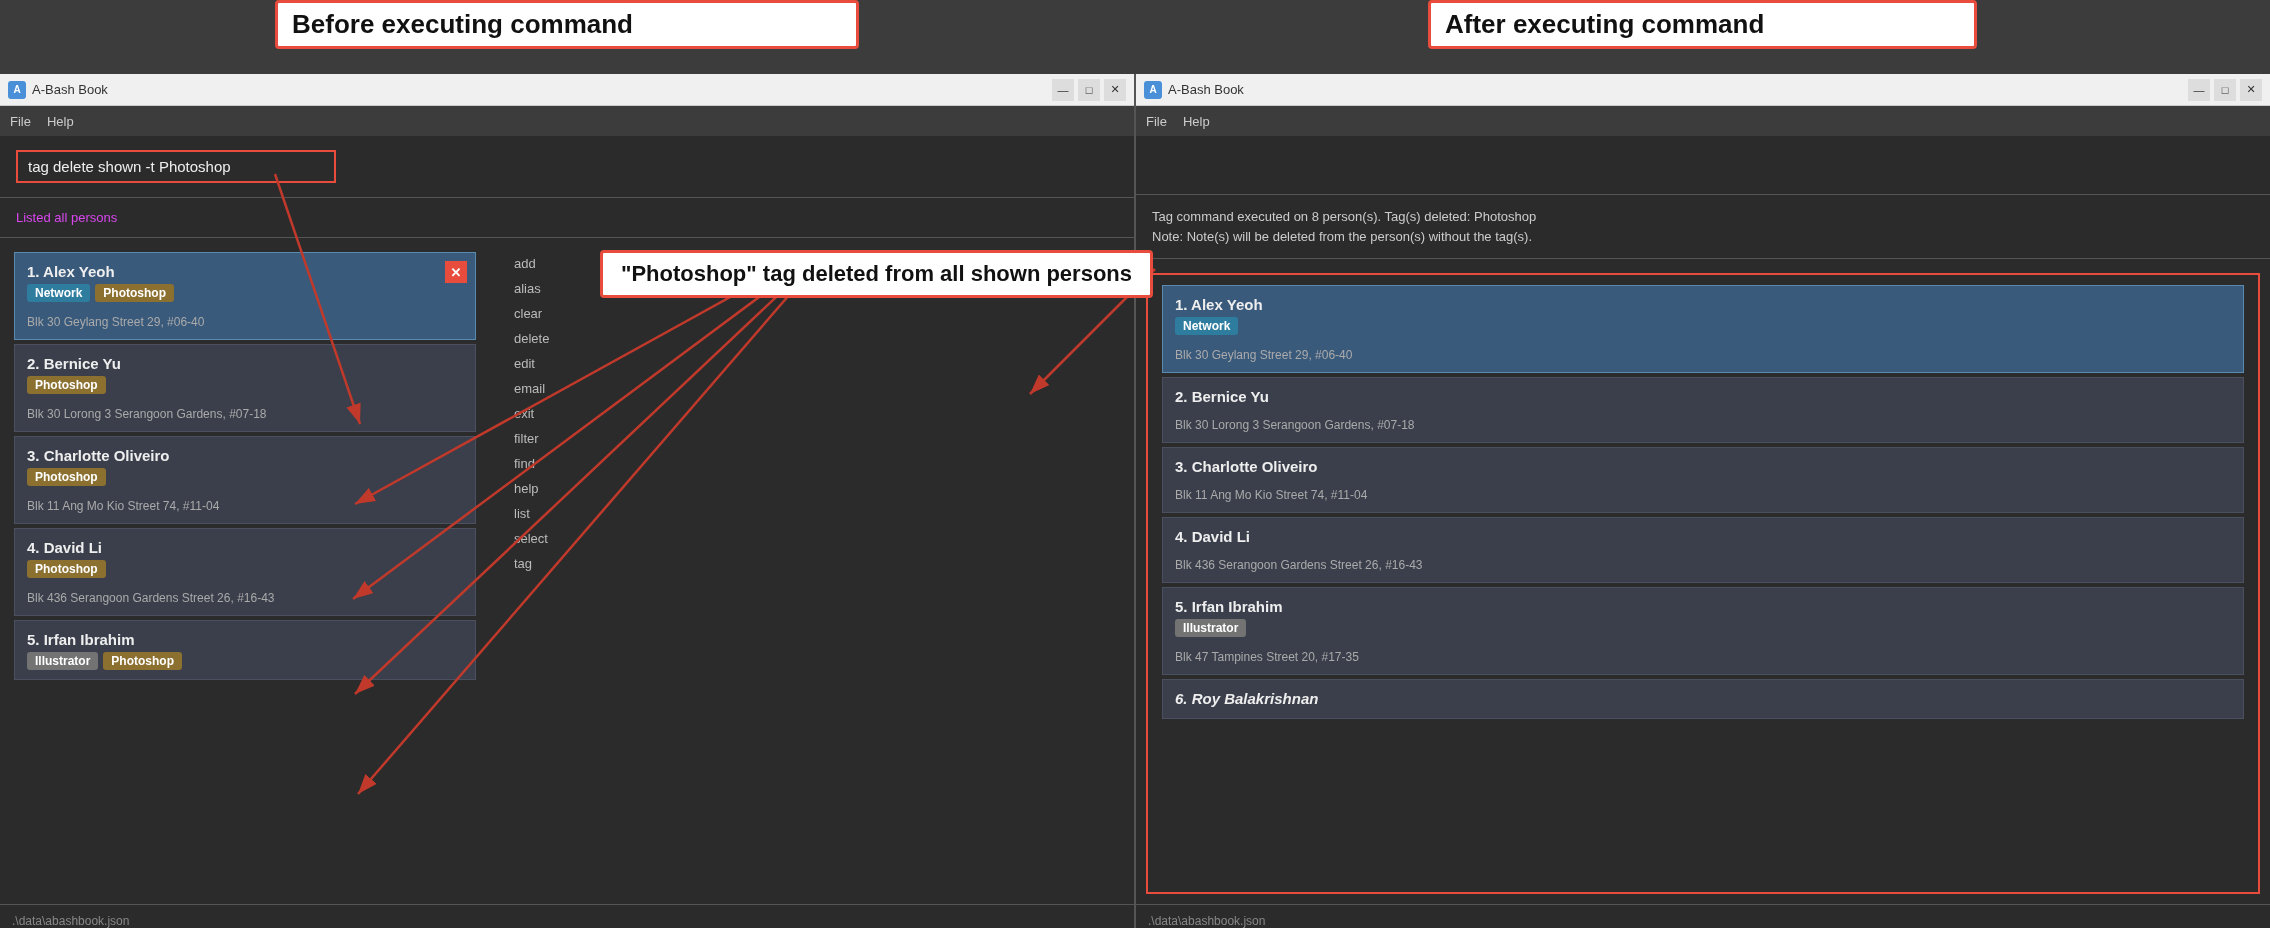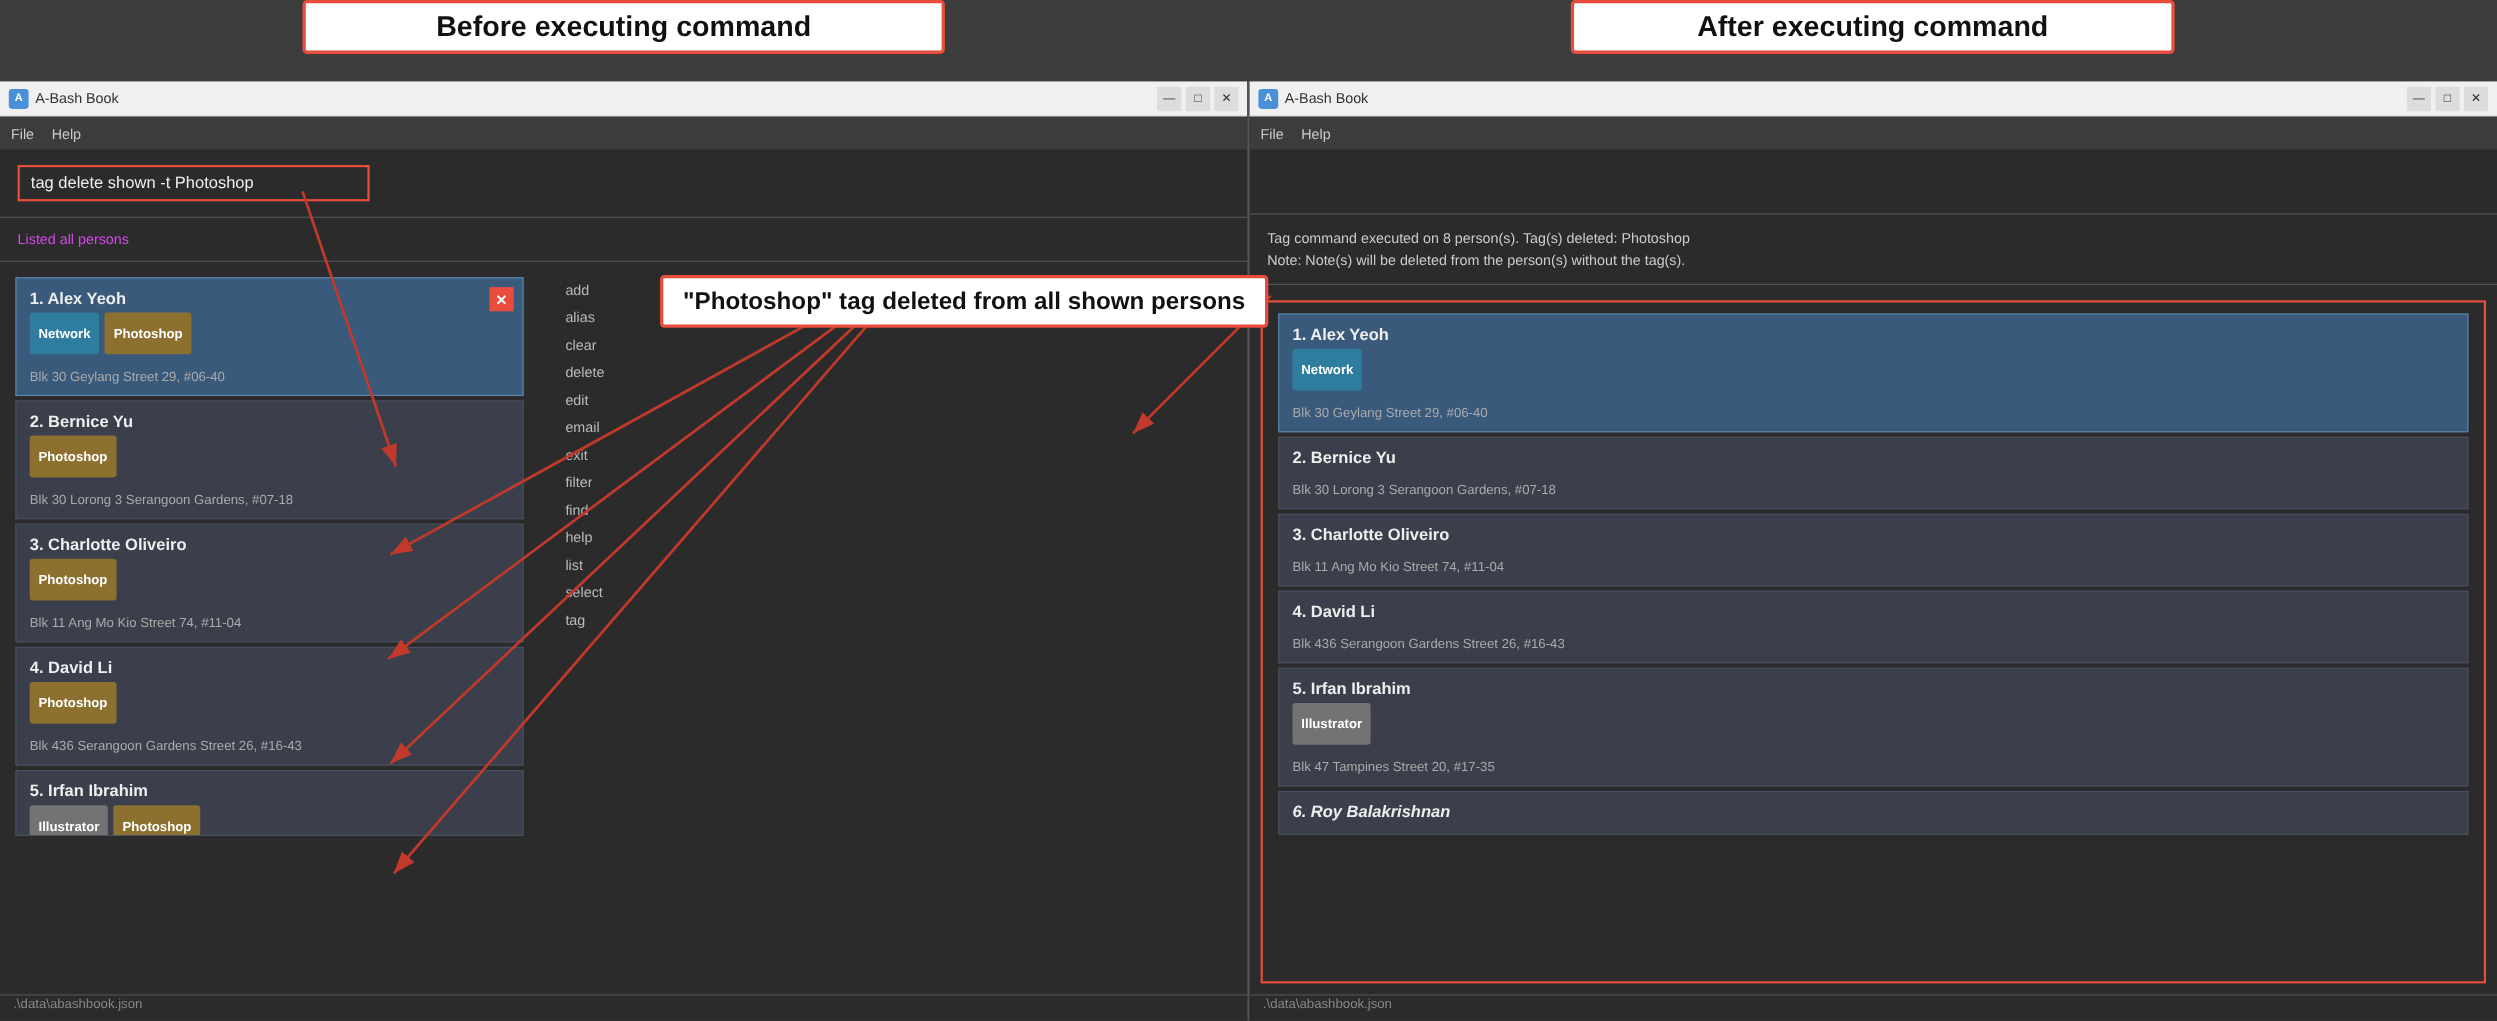--- a/index.html
+++ b/index.html
@@ -16,21 +16,20 @@
 
     
     .annotation-area {
       position: absolute;
       top: 0;
       left: 0;
       width: 100%;
       height: 94px;
       z-index: 100;
       pointer-events: none;
-      text-align: center;
     }
 
     .annotation-box {
       position: absolute;
       background: white;
       border: 3px solid #e74c3c;
       border-radius: 4px;
       padding: 6px 14px;
       font-size: 26px;
       font-weight: 900;
@@ -218,21 +217,21 @@
     }
 
     .person-tags {
       display: flex;
       gap: 5px;
       flex-wrap: wrap;
       margin-bottom: 4px;
     }
 
     .tag {
-      padding: 12px 8px;
+      padding: 2px 8px;
       border-radius: 3px;
       font-size: 12px;
       font-weight: 600;
       color: white;
     }
 
     .tag.network { background: #2e7d9f; }
     .tag.photoshop { background: #8b7030; }
     .tag.illustrator { background: #737373; }
 
@@ -286,21 +285,21 @@
       border: 2px solid #e74c3c;
       margin: 10px;
     }
 
     
     .status-bar {
       height: 24px;
       background: #2b2b2b;
       border-top: 1px solid #555;
       display: flex;
-      align-items: flex-start;
+      align-items: flex-end;
       padding: 0 12px;
       font-size: 12px;
       color: #888;
       flex-shrink: 0;
     }
 
     
     .callout-box {
       position: absolute;
       background: white;

